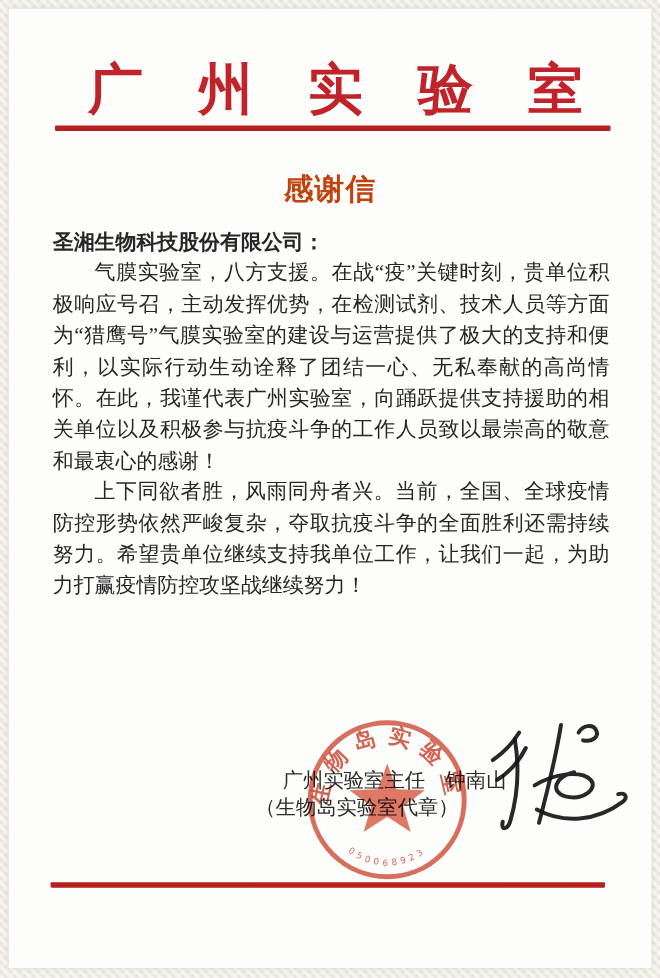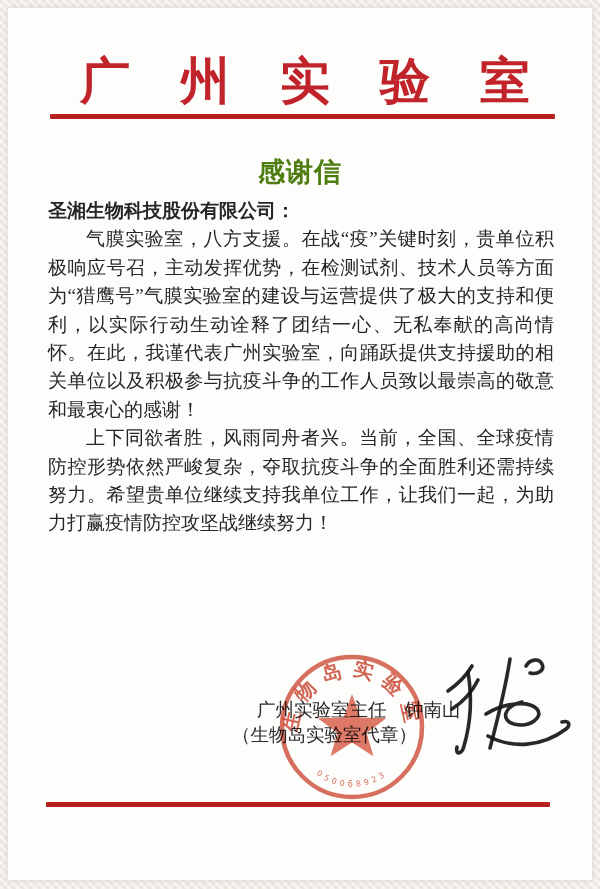--- a/index.html
+++ b/index.html
@@ -27,25 +27,25 @@
     color: var(--accent_red, #c0242a);
     font-size: 50px; font-weight: bold; line-height: 1;
   }
   .rule { position: absolute; background: var(--rule_red, #b6201e); border-radius: 1px; }
   .rule-header { left: 42px; top: 106px; width: 505px; height: 5px; }
   .rule-footer { left: 38px; top: 794px; width: 504px; height: 5px; }
   
   .doc-title {
     position: absolute; left: 0; top: 146px; width: 584px;
     text-align: center; font-size: 27px; font-weight: bold;
-    letter-spacing: 1px; color: #4d7c0f;
+    letter-spacing: 1px; color: #c2410c;
   }
   
   .body-text {
-    position: absolute; left: 40px; top: 189px; width: 506px;
+    position: absolute; left: 40px; top: 199px; width: 506px;
     font-size: 19px; line-height: 28.4px; color: var(--ink, #262626);
     text-align: justify;
   }
   .recipient { font-weight: bold; margin: 0 0 0 0; }
   .body-text p { margin: 0; text-indent: 2em; }
   
   .sig-block {
     position: absolute; left: 208px; top: 690px; width: 270px;
     font-size: 18.5px; line-height: 24.5px; color: #2a2a2a; white-space: nowrap;
   }

